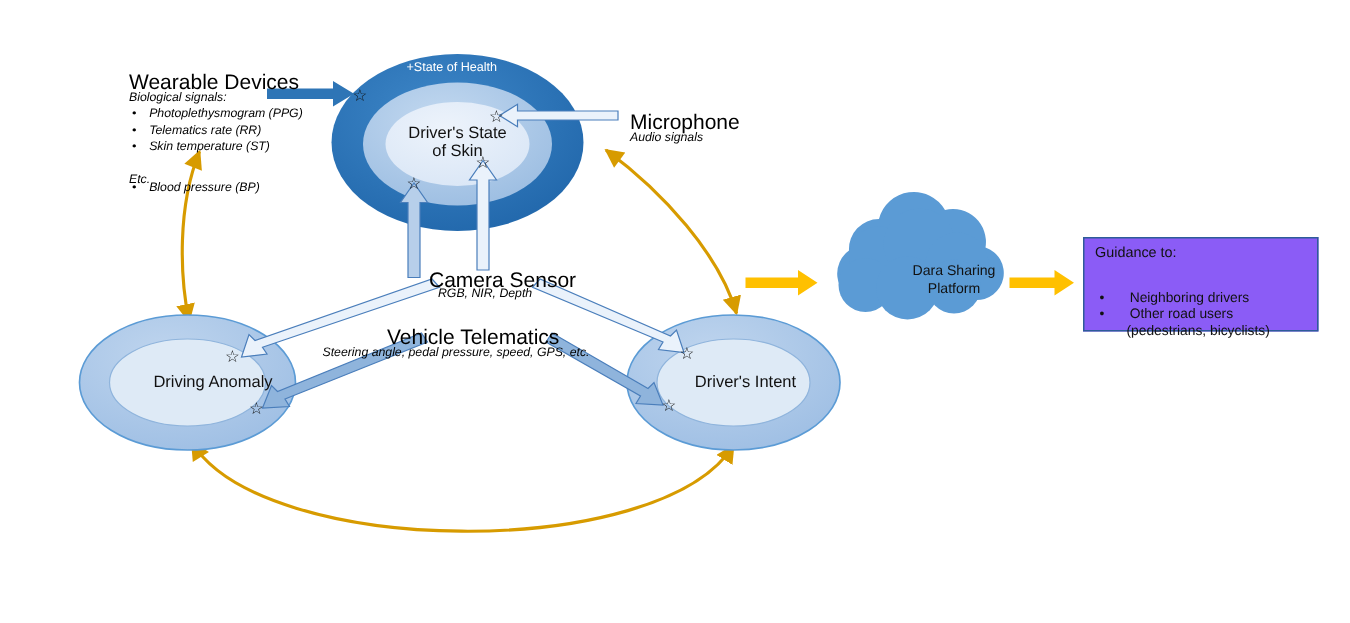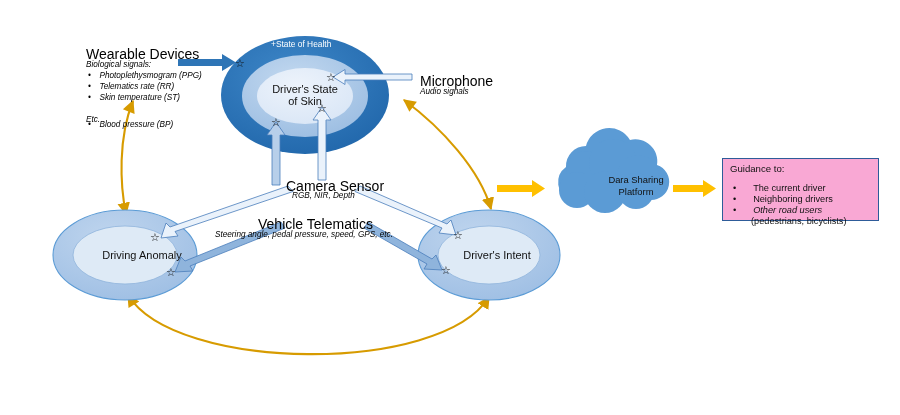--- a/index.html
+++ b/index.html
@@ -5,21 +5,21 @@
   html,body{margin:0;padding:0;background:#ffffff;}
   #canvas{position:relative;width:900px;height:415px;overflow:hidden;
           font-family:"Liberation Sans", sans-serif;background:#ffffff;}
   svg{position:absolute;left:0;top:0;width:900px;height:415px;}
   .lbl{position:absolute;color:#000;line-height:1.22;white-space:nowrap;}
   .ttl{font-size:14px;}
   .sub{font-size:8.2px;font-style:italic;}
   .bul{font-size:8.2px;font-style:italic;}
   .nodetxt{font-size:11px;text-align:center;color:#111;}
   .whitetxt{font-size:8.4px;color:#ffffff;}
-  .gbox{position:absolute;border:1px solid #2E5C99;background:#f9a8d4;}
+  .gbox{position:absolute;border:1px solid #2E5C99;background:#8b5cf6;}
   .gttl{font-size:9.6px;color:#111;}
   .gitem{font-size:9.2px;color:#111;}
   .cloudtxt{font-size:9.4px;color:#111;text-align:center;line-height:1.3;}
 </style>
 </head>
 <body>
 
 <div id="canvas">
 
   <svg viewBox="0 0 900 415">
@@ -177,31 +177,26 @@
 
   <div class="nodetxt" style="position:absolute;left:439px;top:249px;width:116px;">Driver's Intent</div>
 
   <div class="cloudtxt" style="position:absolute;left:586px;top:174px;width:100px;text-align:center;">
     <div>Dara Sharing</div>
     <div>Platform</div>
   </div>
 
   <div class="gbox" style="left:722px;top:158px;width:155px;height:61px;">
     <div class="gttl" style="position:absolute;left:7px;top:4px;">Guidance to:</div>
-    <div style="position:absolute;left:10px;top:18px;">
-      <span class="gitem">•</span>
-      <span style="display:inline-block;width:8px;"></span>
-      <span class="gitem">The current driver</span>
-    </div>
     <div style="position:absolute;left:10px;top:29px;">
       <span class="gitem">•</span>
       <span style="display:inline-block;width:8px;"></span>
       <span class="gitem">Neighboring drivers</span>
     </div>
-    <div style="position:absolute;left:10px;top:40px;font-style:italic;">
+    <div style="position:absolute;left:10px;top:40px;">
       <span class="gitem">•</span>
       <span style="display:inline-block;width:8px;"></span>
       <span class="gitem">Other road users</span>
     </div>
     <div style="position:absolute;left:28px;top:51px;">
       <span class="gitem">(pedestrians, bicyclists)</span>
     </div>
   </div>
 
 </div>

